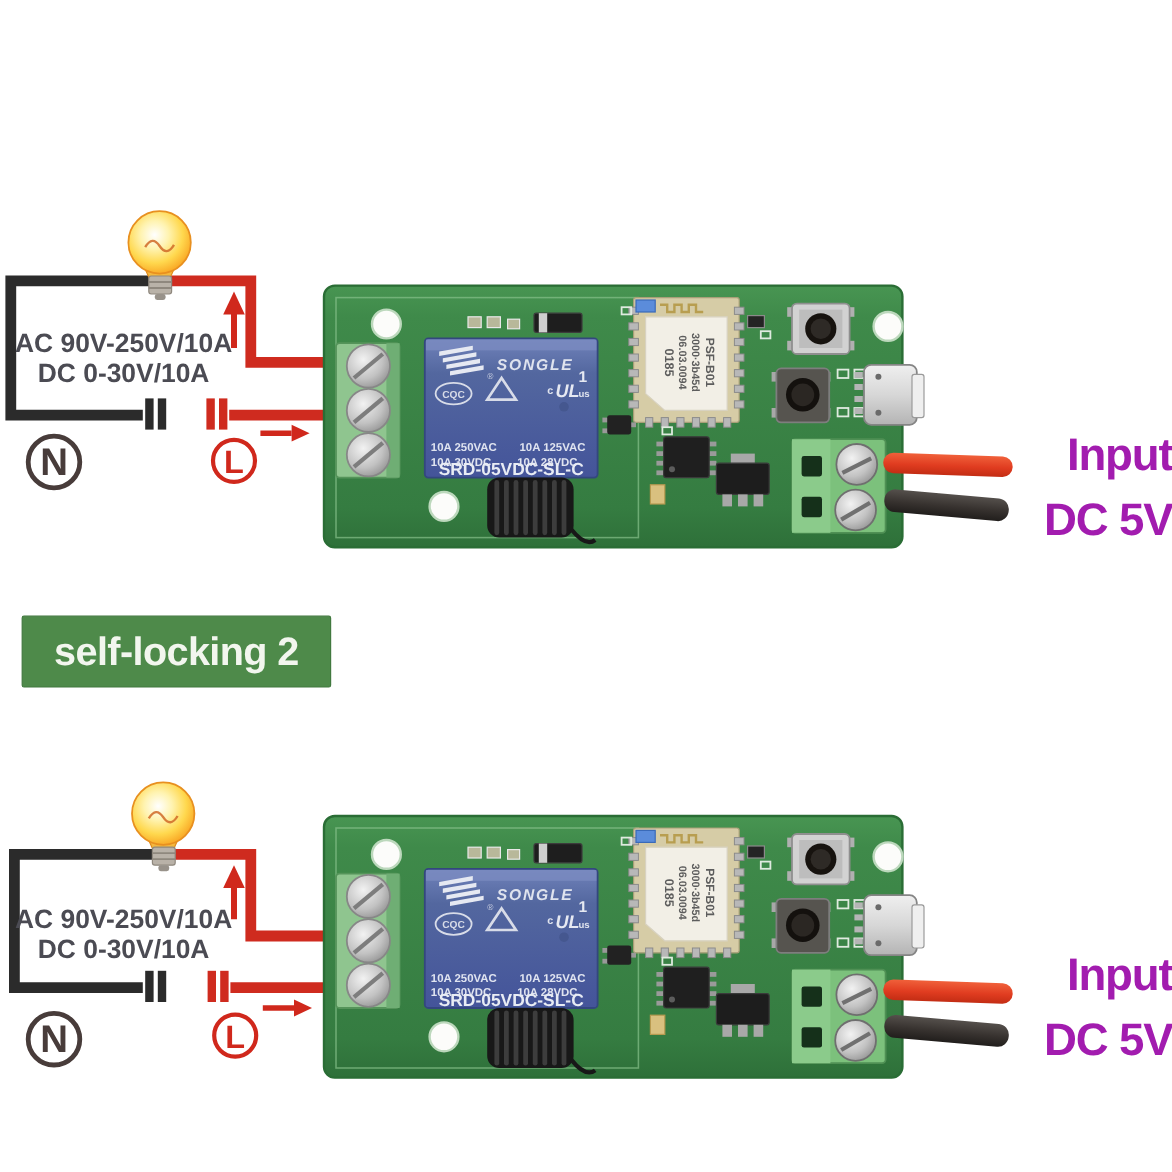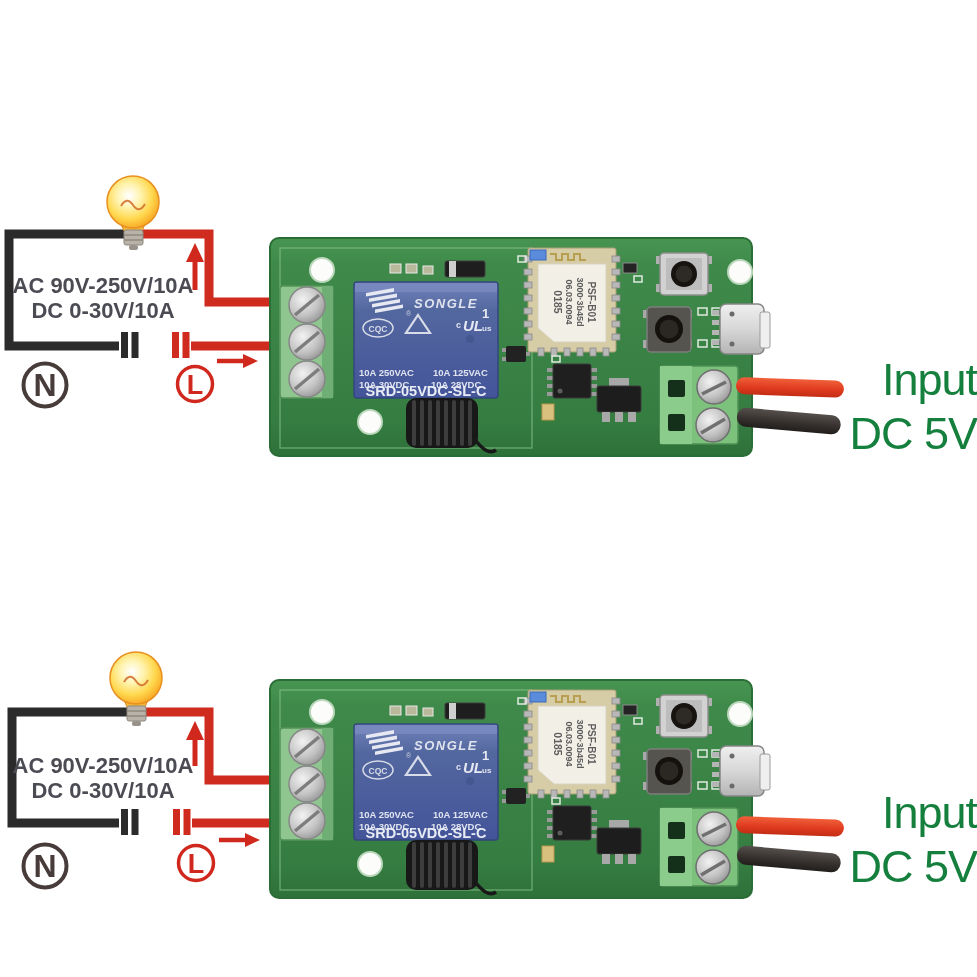--- a/index.html
+++ b/index.html
@@ -7,22 +7,22 @@
          font-family:"Liberation Sans",sans-serif;}
   .abs{position:absolute;}
   .badge{background:#4e8a4a;border:1px solid #41793f;border-radius:2px;
          color:#f2f6ee;font-size:33px;font-weight:bold;letter-spacing:-0.5px;
          display:flex;align-items:center;justify-content:center;z-index:4;}
   .wiring{z-index:1;}
   .pcb-slot{z-index:2;width:510px;height:224px;}
   .outwire{z-index:3;border-radius:9px;}
   .outwire.red{background:linear-gradient(#f0603a,#e03c20 55%,#c32d14);height:17px;width:108px;}
   .outwire.black{background:linear-gradient(#55504c,#37322f 55%,#211e1c);height:19px;width:104px;}
-  .input-label{z-index:4;width:142px;text-align:right;color:#15803d;font-weight:normal;
-               font-size:45px;line-height:54px;letter-spacing:-1px;white-space:nowrap;}
+  .input-label{z-index:4;width:142px;text-align:right;color:#a21caf;font-weight:bold;
+               font-size:38px;line-height:54px;letter-spacing:-1px;white-space:nowrap;}
   svg text{font-family:"Liberation Sans",sans-serif;}
 </style>
 </head>
 <body>
 
 <div id="stage">
 
 
   <svg class="abs wiring" style="left:0;top:160px;" width="310" height="262" viewBox="0 160 310 262">
     <path d="M130,234 H9 V346 H119" fill="none" stroke="#2b2b2b" stroke-width="9"></path>
@@ -285,20 +285,23 @@
 </svg>
 </div>
 
   <div class="abs outwire red" style="left:736px;top:377px;transform:rotate(2deg);transform-origin:left center;"></div>
   <div class="abs outwire black" style="left:737px;top:407px;transform:rotate(5deg);transform-origin:left center;"></div>
   <div class="abs input-label" style="left:835px;top:353px;">
     <div>Input</div>
     <div>DC 5V</div>
   </div>
 
+  <div class="abs badge" style="left:18px;top:513px;width:256px;height:58px;">
+    <span>self-locking 2</span>
+  </div>
 
   <svg class="abs wiring" style="left:0;top:636px;" width="310" height="266" viewBox="0 636 310 266">
     <path d="M133,712 H12 V823 H119" fill="none" stroke="#2b2b2b" stroke-width="9"></path>
     <rect x="121" y="809" width="7" height="26" fill="#2b2b2b"></rect>
     <rect x="131.5" y="809" width="7" height="26" fill="#2b2b2b"></rect>
     <rect x="173" y="809" width="7" height="26" fill="#cf2b1f"></rect>
     <rect x="183.5" y="809" width="7" height="26" fill="#cf2b1f"></rect>
     <path d="M192,823 H293" fill="none" stroke="#cf2b1f" stroke-width="9"></path>
     <path d="M139,712 H209 V780 H293" fill="none" stroke="#cf2b1f" stroke-width="9"></path>
     <g>

